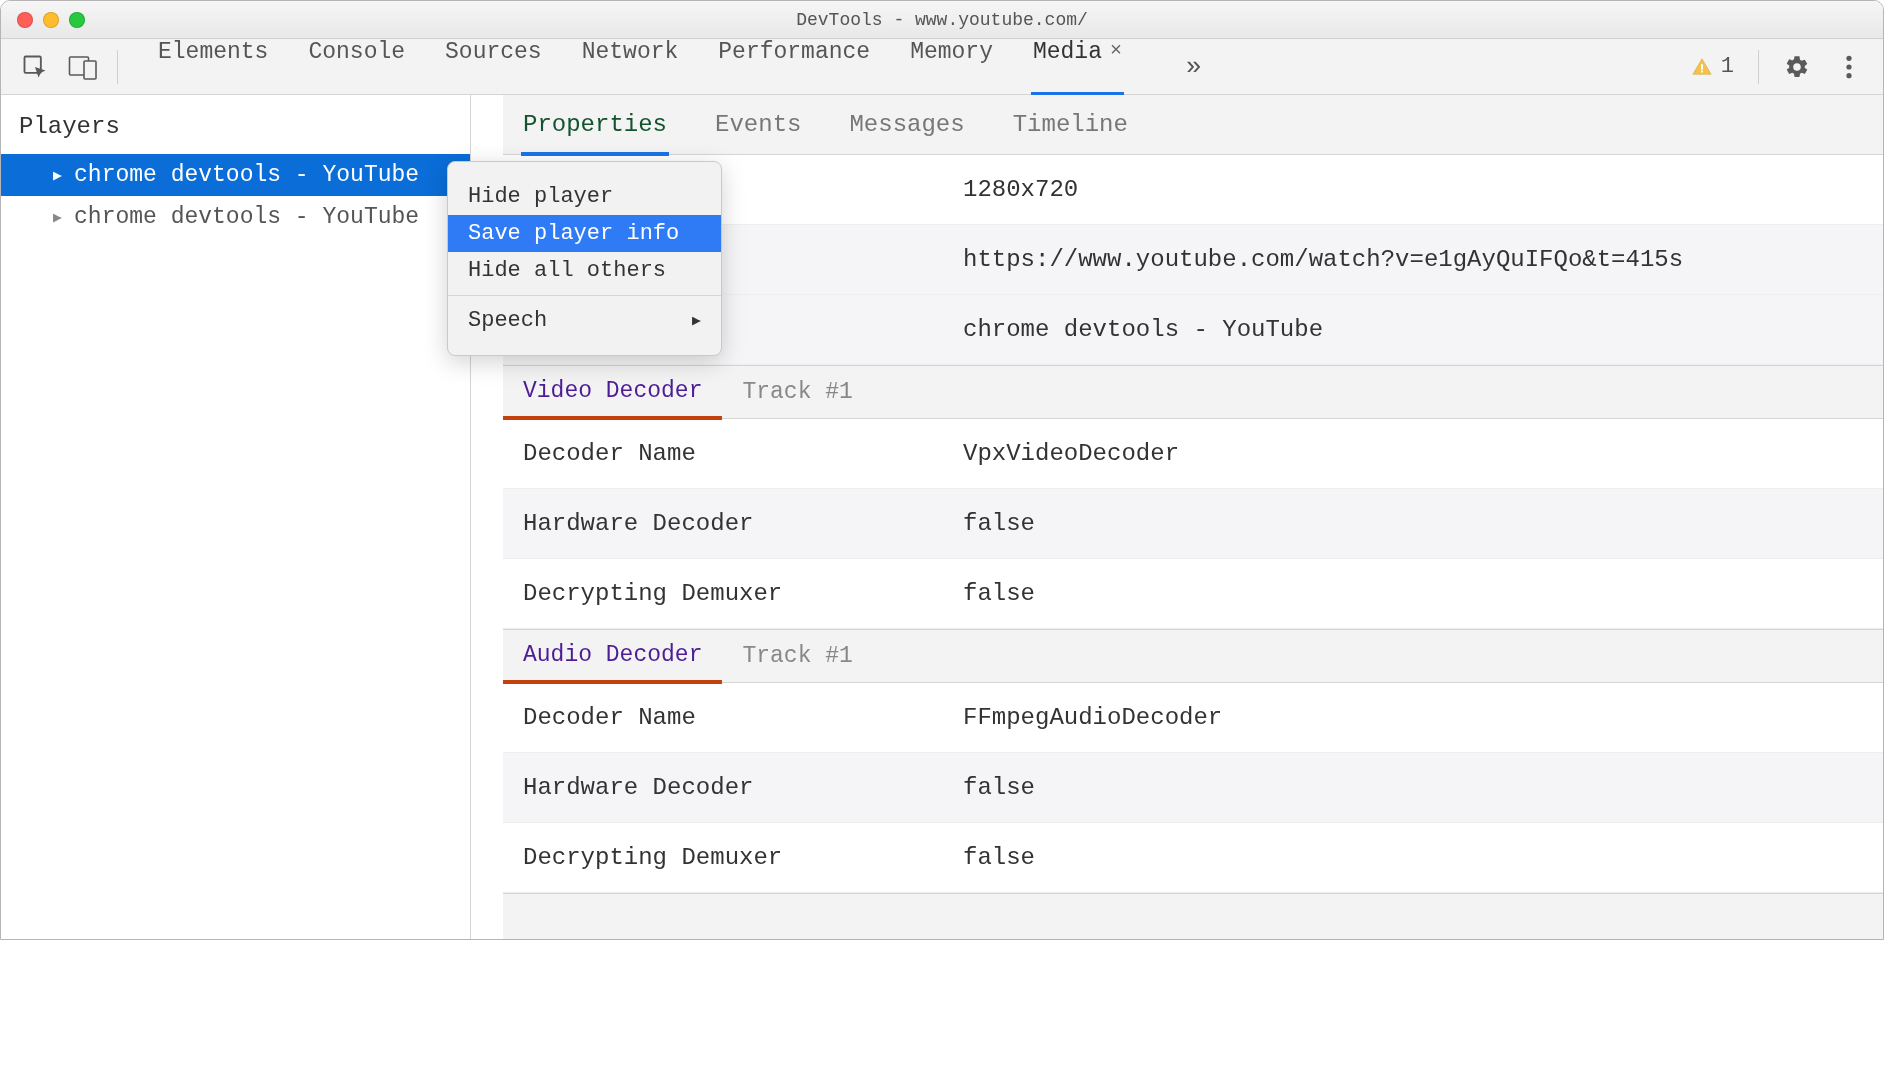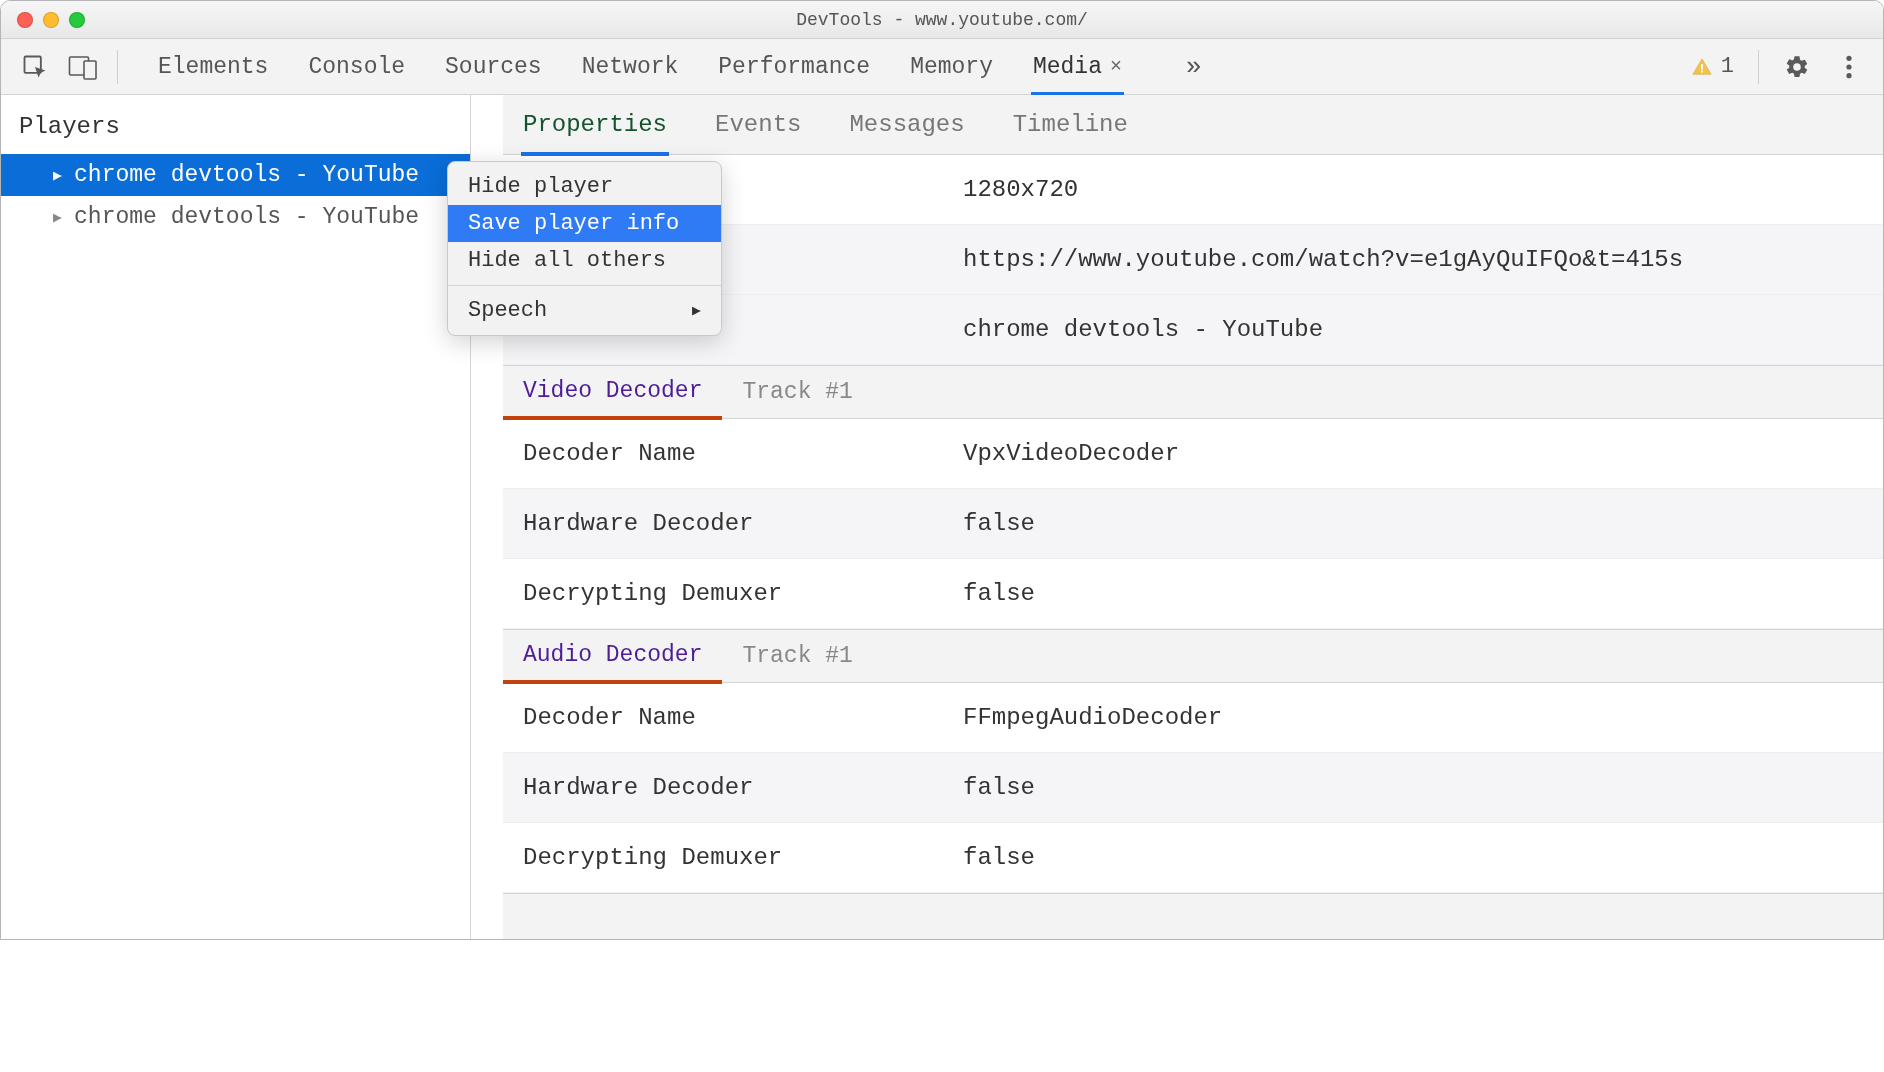--- a/index.html
+++ b/index.html
@@ -14,21 +14,21 @@
   .dot.yellow { background: #ffbd2e; }
   .dot.green { background: #27c93f; }
   .title { position: absolute; left: 0; right: 0; text-align: center; font-size: 18px; color: #555; }
 
   
   .tabstrip { height: 56px; border-bottom: 1px solid #d4d4d4; display: flex; align-items: center; padding: 0 10px; background: #f3f3f3; }
   .tabstrip .left-tools { display: flex; align-items: center; gap: 0; padding-right: 12px; }
   .icon-btn { width: 48px; height: 44px; display: flex; align-items: center; justify-content: center; color: #5a5a5a; }
   .divider { width: 1px; height: 34px; background: #cfcfcf; margin: 0 10px; }
   .tabs { display: flex; align-items: center; gap: 40px; flex: 1; font-size: 23px; color: #555; padding-left: 18px; }
-  .tab { display: flex; align-items: center; height: 56px; position: relative; cursor: default; }
+  .tab { display: flex; align-items: flex-start; height: 56px; position: relative; cursor: default; }
   .tab.active { color: #333; }
   .tab.active::after { content: ""; position: absolute; left: -2px; right: -2px; bottom: -1px; height: 4px; background: #1a73e8; }
   .tab .close-x { margin-left: 8px; color: #666; font-size: 20px; }
   .overflow-chevrons { font-size: 26px; color: #555; padding-left: 24px; }
   .right-tools { display: flex; align-items: center; gap: 4px; padding-left: 20px; }
   .warn-badge { display: flex; align-items: center; gap: 8px; font-size: 22px; color: #555; padding-right: 10px; }
   .warn-tri { color: #e8a33d; }
 
   
   .body { flex: 1; display: flex; min-height: 0; background: #fff; gap: 32px; }
@@ -51,21 +51,21 @@
   .prop-row { display: flex; align-items: center; height: 70px; border-bottom: 1px solid #eee; font-size: 24px; }
   .prop-row.striped { background: #f5f5f7; }
   .prop-key { width: 460px; padding-left: 20px; color: #333; }
   .prop-val { flex: 1; color: #333; }
 
   .section-header { display: flex; align-items: center; height: 54px; background: #f3f3f3; border-top: 1px solid #d4d4d4; border-bottom: 1px solid #d4d4d4; font-size: 23px; }
   .section-header .sh-title { padding: 0 20px; height: 54px; display: flex; align-items: center; color: #4c1d95; border-bottom: 4px solid #c2410c; margin-bottom: -1px; }
   .section-header .sh-sub { color: #888; padding-left: 20px; }
 
   
-  .ctx-menu { position: absolute; left: 447px; top: 161px; width: 275px; background: #f2f2f2; border: 1px solid #c9c9c9; border-radius: 8px; box-shadow: 0 6px 24px rgba(0,0,0,0.18); padding: 6px 0; font-size: 22px; z-index: 50; text-align: center; }
+  .ctx-menu { position: absolute; left: 447px; top: 161px; width: 275px; background: #f2f2f2; border: 1px solid #c9c9c9; border-radius: 8px; box-shadow: 0 6px 24px rgba(0,0,0,0.18); padding: 16px 0; font-size: 22px; z-index: 50; text-align: center; }
   .ctx-item { padding: 6px 20px; display: flex; align-items: center; justify-content: space-between; color: #333; }
   .ctx-item.highlight { background: #2f7bf5; color: #fff; }
   .ctx-sep { height: 1px; background: #d6d6d6; margin: 6px 0; }
   .ctx-item .sub-arrow { font-size: 15px; }
 
   svg { display: block; }
 </style>
 </head>
 <body>
 

